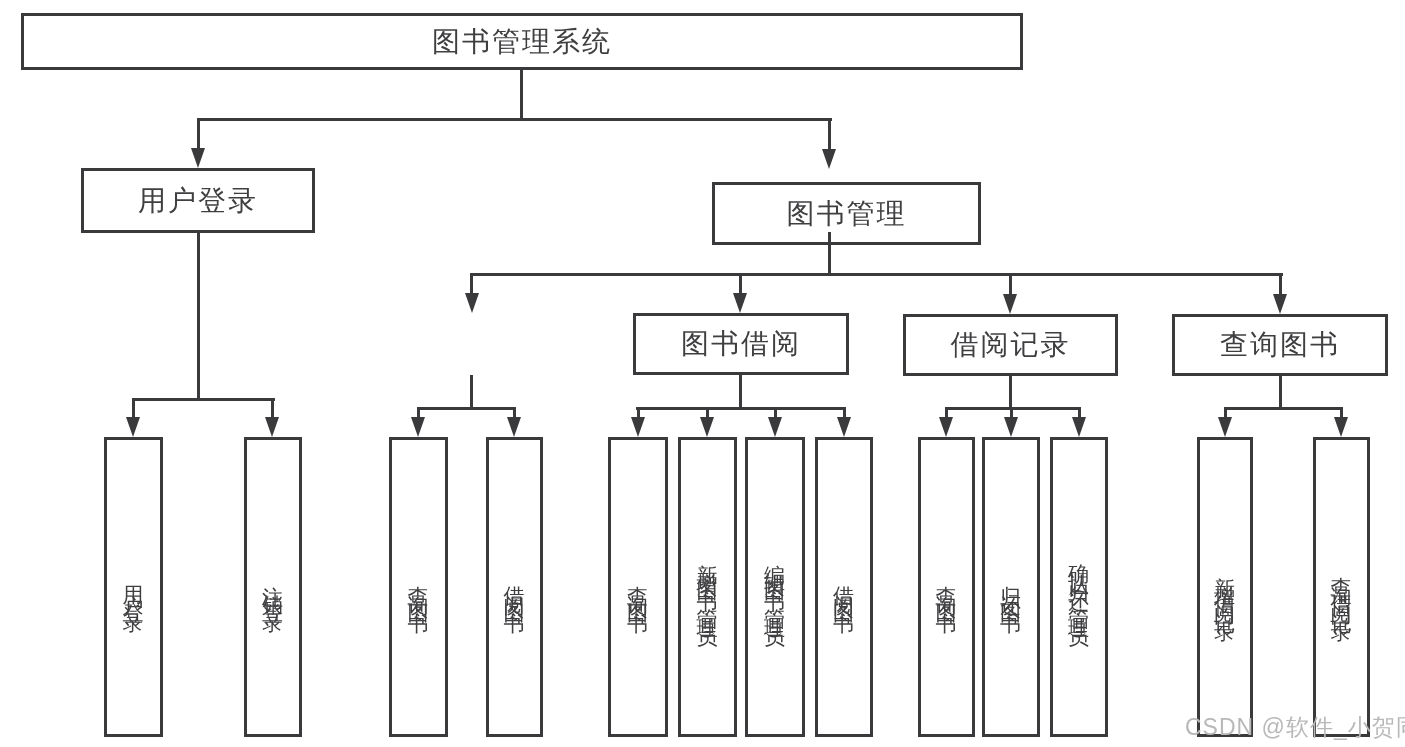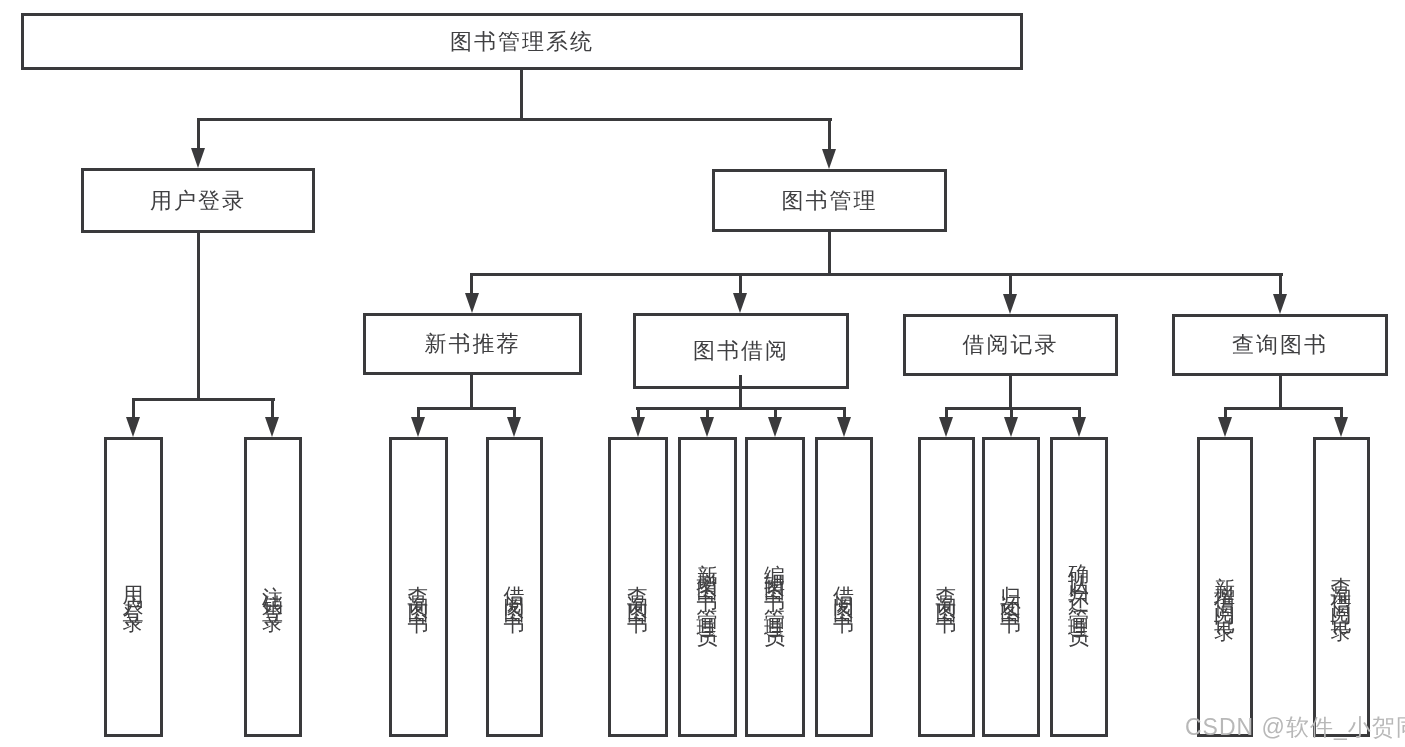--- a/index.html
+++ b/index.html
@@ -1,21 +1,21 @@
 <!DOCTYPE html>
 <html><head>
 <meta charset="utf-8">
 <style>
   html,body{margin:0;padding:0;background:#ffffff;}
   body{font-family:"Liberation Sans","DejaVu Sans",sans-serif;}
   #canvas{position:relative;width:1405px;height:747px;background:#ffffff;overflow:hidden;}
   .hbox{
     position:absolute;box-sizing:border-box;border:3px solid #3a3a3c;background:#fff;
     display:flex;align-items:center;justify-content:center;
-    color:#3f3f41;font-size:22px;letter-spacing:2px;white-space:nowrap;
+    color:#3f3f41;font-size:28px;letter-spacing:2px;white-space:nowrap;
   }
   .vbox{
     position:absolute;box-sizing:border-box;border:3px solid #3a3a3c;background:#fff;
     top:437px;height:300px;
     display:flex;align-items:center;justify-content:center;
     color:#3f3f41;font-size:21px;
     writing-mode:vertical-rl;text-orientation:mixed;letter-spacing:9px;line-height:1;
   }
   .hline{position:absolute;height:3px;background:#3a3a3c;}
   .vline{position:absolute;width:3px;background:#3a3a3c;}
@@ -30,24 +30,23 @@
   }
 </style>
 </head>
 <body>
 
 <div id="canvas">
 
   <div class="hbox" style="left:21px;top:13px;width:1002px;height:57px;">图书管理系统</div>
 
   <div class="hbox" style="left:81px;top:168px;width:234px;height:65px;">用户登录</div>
-  <div class="hbox" style="left:712px;top:169px;width:235px;height:63px;">图书管理</div>
+  <div class="hbox" style="left:712px;top:182px;width:269px;height:63px;">图书管理</div>
 
-  <div class="hbox" style="left:363px;top:313px;width:219px;height:62px;">新书推荐</div>
-  <div class="hbox" style="left:633px;top:313px;width:216px;height:76px;">图书借阅</div>
+  <div class="hbox" style="left:633px;top:313px;width:216px;height:62px;">图书借阅</div>
   <div class="hbox" style="left:903px;top:314px;width:215px;height:62px;">借阅记录</div>
   <div class="hbox" style="left:1172px;top:314px;width:216px;height:62px;">查询图书</div>
 
   <div class="vbox" style="left:104px;width:59px;">用户登录</div>
   <div class="vbox" style="left:244px;width:58px;">注销登录</div>
 
   <div class="vbox" style="left:389px;width:59px;">查询图书</div>
   <div class="vbox" style="left:486px;width:57px;">借阅图书</div>
 
   <div class="vbox" style="left:608px;width:60px;">查询图书</div>

